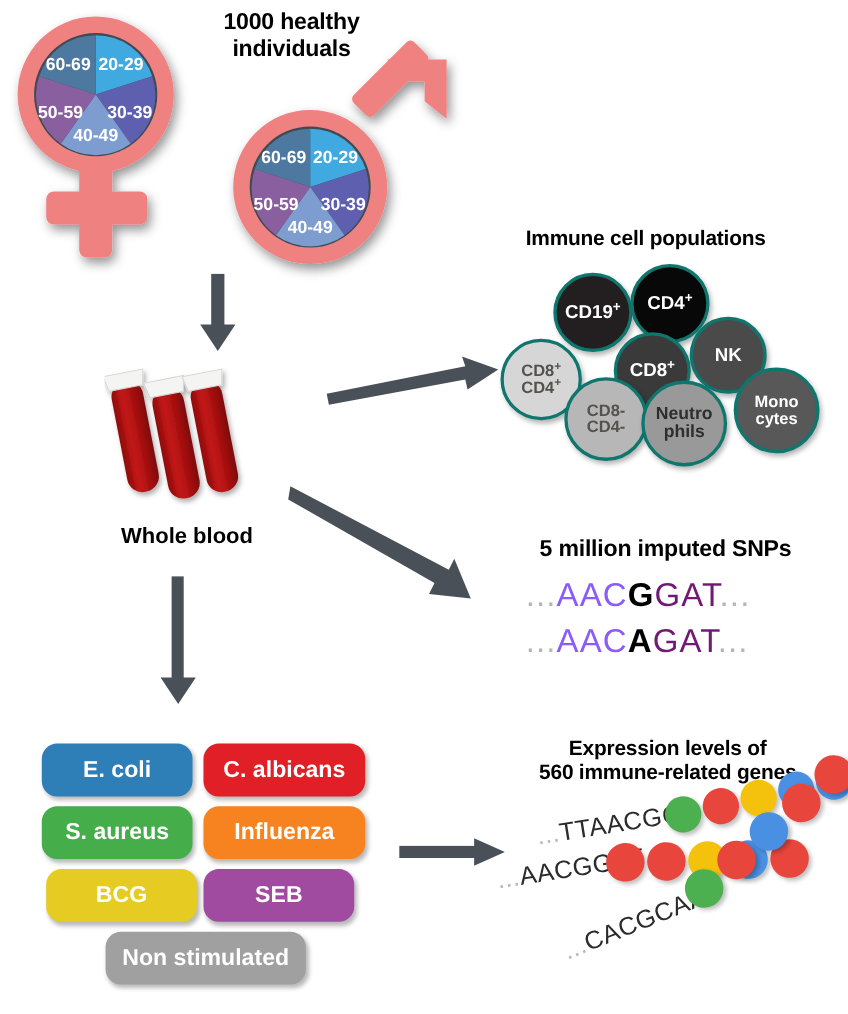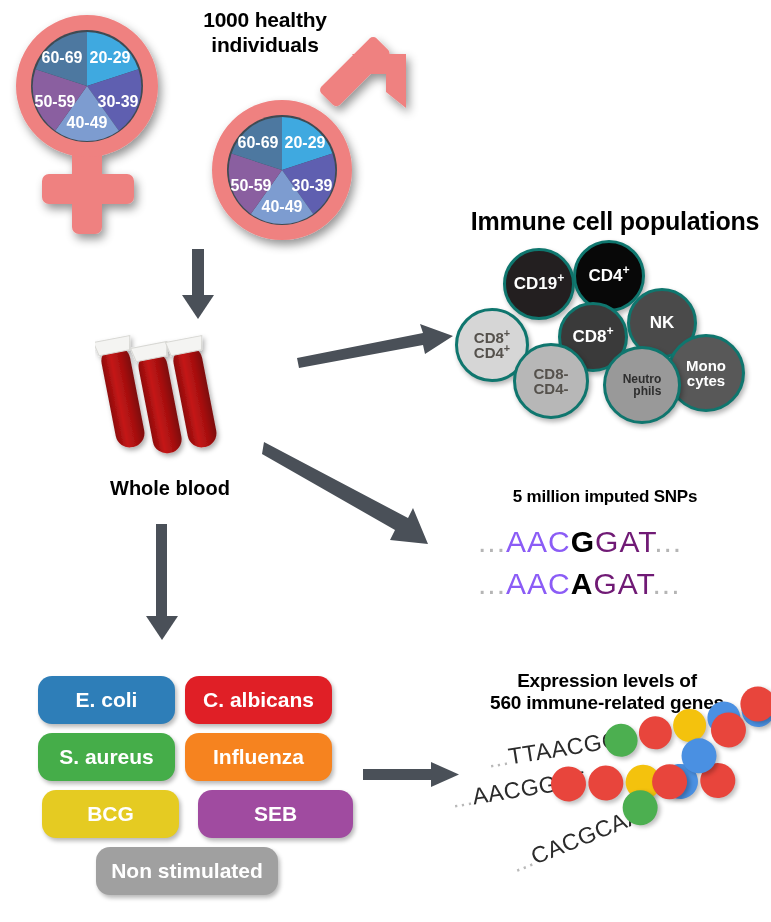--- a/index.html
+++ b/index.html
@@ -4,22 +4,22 @@
 <style>
   html,body{margin:0;padding:0;background:#ffffff;}
   body{width:771px;height:922px;position:relative;overflow:hidden;
        font-family:"Liberation Sans","DejaVu Sans",sans-serif;}
   .stage{position:absolute;left:0;top:0;width:771px;height:922px;}
 
   
   .title{position:absolute;font-weight:bold;color:#000;text-align:center;
          line-height:1.18;letter-spacing:-0.2px;}
   #t-cohort{left:160px;top:8px;width:210px;font-size:21px;}
-  #t-immune{left:460px;top:207px;width:310px;font-size:25px;}
-  #t-snps{left:450px;top:487px;width:310px;font-size:17px;}
+  #t-immune{left:432px;top:207px;width:310px;font-size:19px;}
+  #t-snps{left:450px;top:487px;width:310px;font-size:21px;}
   #t-expr{left:452px;top:670px;width:310px;font-size:19px;}
 
   
   .sym{position:absolute;}
   .sym svg{display:block;overflow:visible;}
 
   
   .pielabel{fill:#ffffff;font-family:"Liberation Sans",sans-serif;font-weight:bold;
             text-anchor:middle;dominant-baseline:middle;}
 
@@ -236,21 +236,21 @@
           <span>Mono</span>
           <span>cytes</span>
         </div>
       </div>
       <div class="cell" style="left: 58px; top: 103px; width: 76px; height: 76px; background: rgb(183, 183, 183); color: rgb(85, 81, 76); font-size: 15px;">
         <div>
           <span>CD8-</span>
           <span>CD4-</span>
         </div>
       </div>
-      <div class="cell" style="left: 148px; top: 106px; width: 78px; height: 78px; background: rgb(153, 153, 153); color: rgb(46, 46, 46); font-size: 12px; text-align: right;">
+      <div class="cell" style="left: 128px; top: 106px; width: 78px; height: 78px; background: rgb(153, 153, 153); color: rgb(46, 46, 46); font-size: 16px;">
         <div>
           <span>Neutro</span>
           <span>phils</span>
         </div>
       </div>
     </div>
 
   <div class="title" id="t-snps">5 million imputed SNPs</div>
   <div id="snps">
     <div class="seqrow" id="seq1">
@@ -270,21 +270,21 @@
       </div>
       <div class="pill" style="left: 0px; top: 57px; width: 137px; height: 48px; background: rgb(69, 173, 73);">
         <span>S. aureus</span>
       </div>
       <div class="pill" style="left: 147px; top: 57px; width: 147px; height: 48px; background: rgb(246, 131, 31);">
         <span>Influenza</span>
       </div>
       <div class="pill" style="left: 4px; top: 114px; width: 137px; height: 48px; background: rgb(229, 203, 34);">
         <span>BCG</span>
       </div>
-      <div class="pill" style="left: 160px; top: 114px; width: 155px; height: 48px; background: rgb(160, 75, 160);">
+      <div class="pill" style="left: 147px; top: 114px; width: 137px; height: 48px; background: rgb(160, 75, 160);">
         <span>SEB</span>
       </div>
       <div class="pill" style="left: 58px; top: 171px; width: 182px; height: 48px; background: rgb(160, 160, 160);">
         <span>Non stimulated</span>
       </div>
     </div>
 
   <div class="title" id="t-expr">
     <div>Expression levels of</div>
     <div>560 immune-related genes</div>

